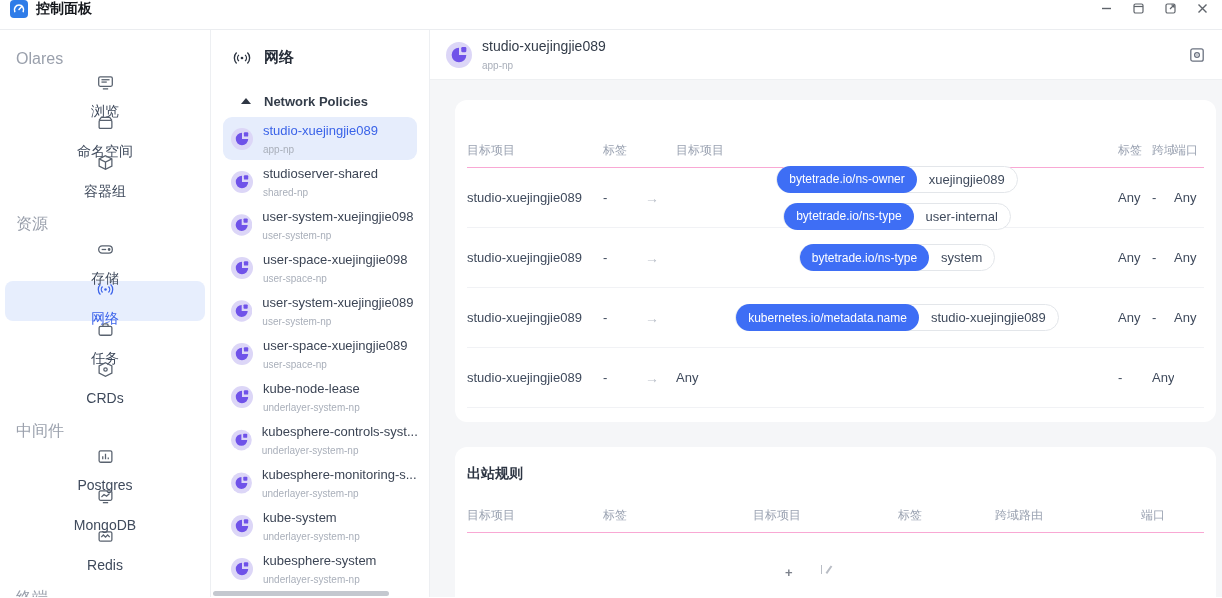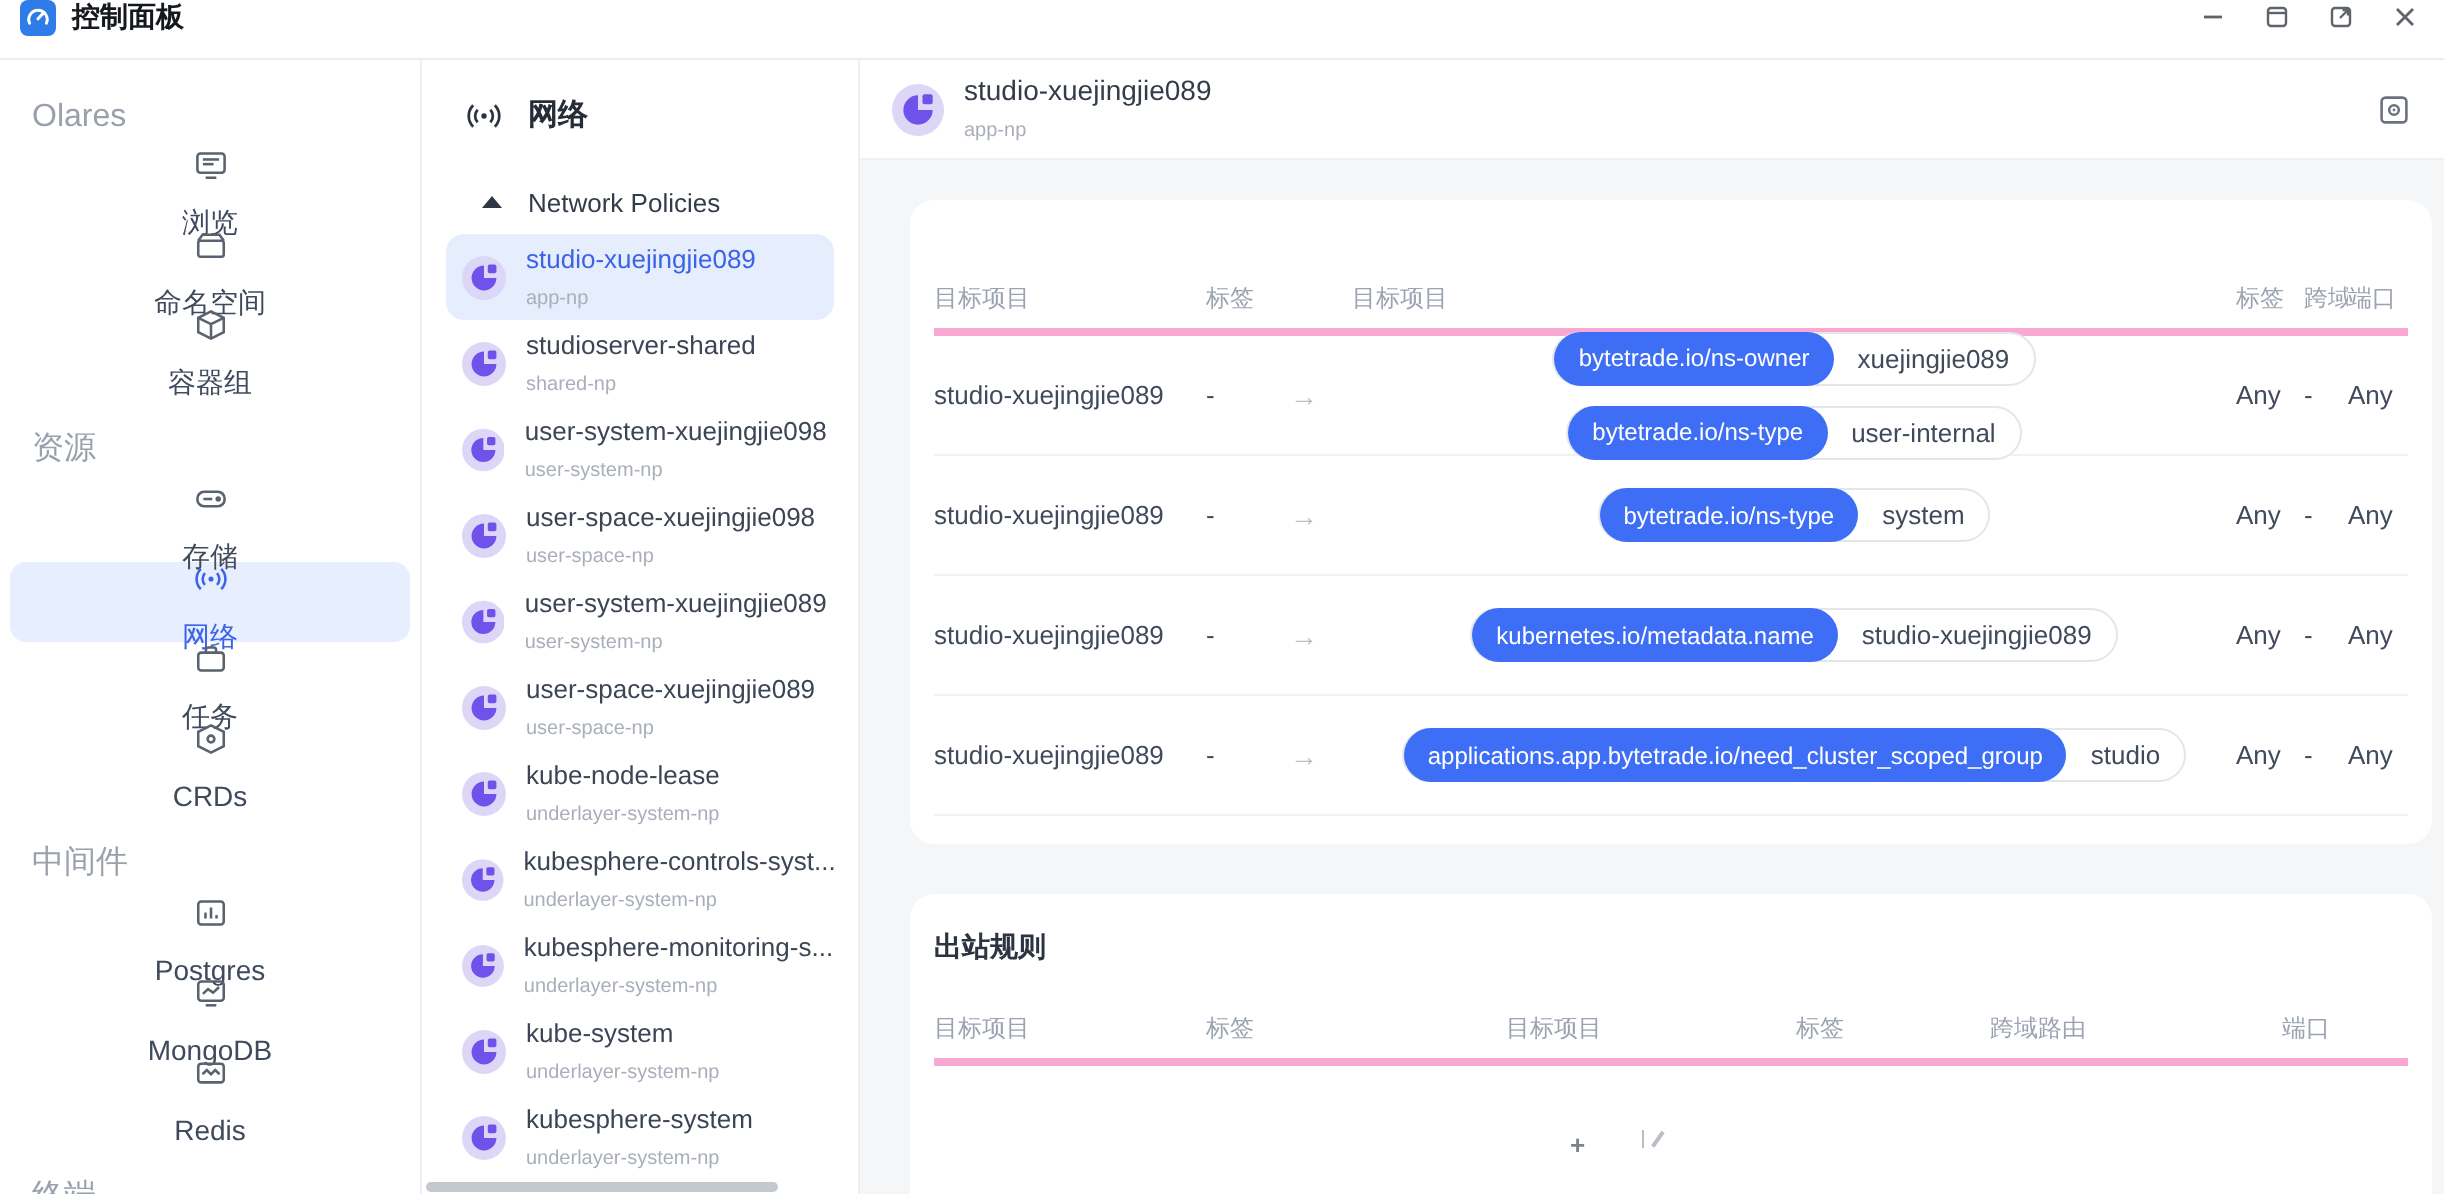--- a/index.html
+++ b/index.html
@@ -27,21 +27,21 @@
   .side-item.active { background:#e7eefd; color:#3c63ea; }
   .side-item.active .ic { color:#3c63ea; }
 
   
   .panel { width:219px; border-right:1px solid #edeff2; background:#fff; position:relative; overflow:hidden; }
   .panel-header { display:flex; align-items:center; gap:13px; padding:18px 14px 0 22px; }
   .panel-header .ic { color:#2b3340; }
   .panel-title { font-size:15px; font-weight:bold; color:#262d38; }
   .group-row { display:flex; align-items:center; gap:13px; padding:0 14px 0 30px; margin-top:24px; height:20px; cursor:pointer; }
   .tri-up { width:0; height:0; border-left:5px solid transparent; border-right:5px solid transparent; border-bottom:6px solid #2f3744; }
-  .group-title { font-size:13px; font-weight:normal; color:#333c49; }
+  .group-title { font-size:13px; font-weight:bold; color:#333c49; }
   .plist { margin-top:6px; }
   .pitem { height:43px; margin:0 12px; padding:0 8px; border-radius:9px;
     display:flex; align-items:center; gap:10px; cursor:pointer; }
   .pitem.active { background:#e6edfc; }
   .pitem .txt { min-width:0; }
   .pitem .name { font-size:13px; color:#3c4555; white-space:nowrap; overflow:hidden; text-overflow:ellipsis; line-height:15px; }
   .pitem.active .name { color:#3a63e8; }
   .pitem .ns { font-size:10px; color:#a9afba; line-height:12px; white-space:nowrap; overflow:hidden; }
   .hscroll { position:absolute; bottom:1px; left:2px; width:176px; height:5px;
     background:#c4c8cf; border-radius:3px; cursor:pointer; }
@@ -53,21 +53,21 @@
   .dh-title { font-size:14px; color:#333c49; line-height:16px; }
   .dh-sub { font-size:10px; color:#a9afba; line-height:12px; }
   .dh-spacer { flex:1; }
   .dh-icon { width:18px; height:18px; display:flex; align-items:center; justify-content:center; cursor:pointer; color:#6b7280; }
 
   .content { flex:1; padding:20px 6px 0 25px; overflow:hidden; }
   .card { background:#fff; border-radius:12px; padding:18px 12px 14px 12px; }
   .card + .card { margin-top:25px; }
   .card-title { font-size:14px; font-weight:bold; color:#2c3442; padding-left:0; }
   .thead { display:grid; align-items:center; height:34px; margin-top:16px;
-    border-bottom:4px solid #f9a8d4; font-size:12px; color:#9ba3b2; }
+    border-bottom:1px solid #f9a8d4; font-size:12px; color:#9ba3b2; }
   .thead > div { white-space:nowrap; overflow:hidden; }
   .trow { display:grid; align-items:center; height:60px; border-bottom:1px solid #f1f2f5;
     font-size:13px; color:#3f4a5c; }
   .grid-in  { grid-template-columns:136px 42px 31px 1fr 34px 22px 30px; }
   .grid-out { grid-template-columns:136px 150px 145px 97px 146px 1fr; }
   .cell { white-space:nowrap; overflow:hidden; }
   .arrow { color:#b9bfc9; font-size:14px; }
   .badges { display:flex; gap:10px; align-items:center; overflow:hidden;flex-direction:column; }
   .badge { display:inline-flex; align-items:center; border:1px solid #e3e6ea; border-radius:999px;
     background:#fff; height:27px; flex:0 0 auto; }
@@ -431,26 +431,20 @@
           </div>
           <div class="cell">Any</div>
           <div class="cell">-</div>
           <div class="cell">Any</div>
         </div>
 
         <div class="trow grid-in">
           <div class="cell">studio-xuejingjie089</div>
           <div class="cell">-</div>
           <div class="cell arrow">→</div>
-          <div class="badges">
-            <span class="badge">
-                <span class="k">applications.app.bytetrade.io/need_cluster_scoped_group</span>
-                <span class="v">studio</span>
-              </span>
-          </div>
           <div class="cell">Any</div>
           <div class="cell">-</div>
           <div class="cell">Any</div>
         </div>
       </section>
 
       <section class="card outbound-card">
         <div class="card-title">出站规则</div>
         <div class="thead grid-out">
           <div>目标项目</div>

